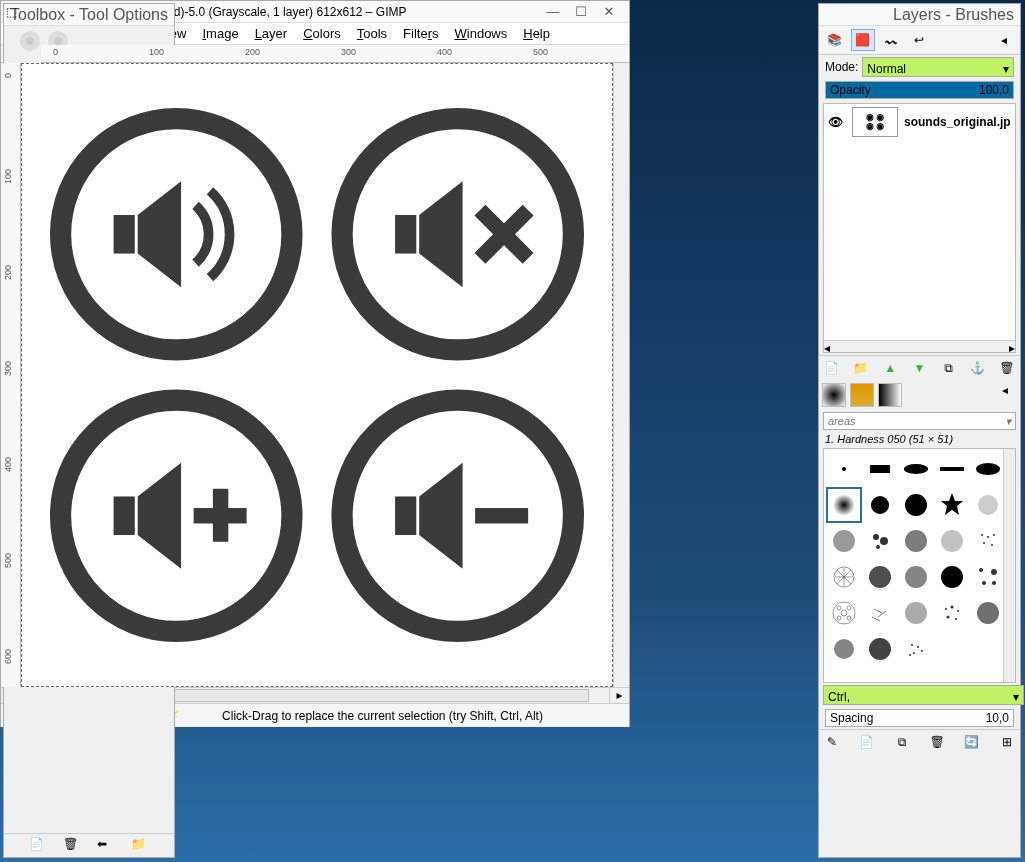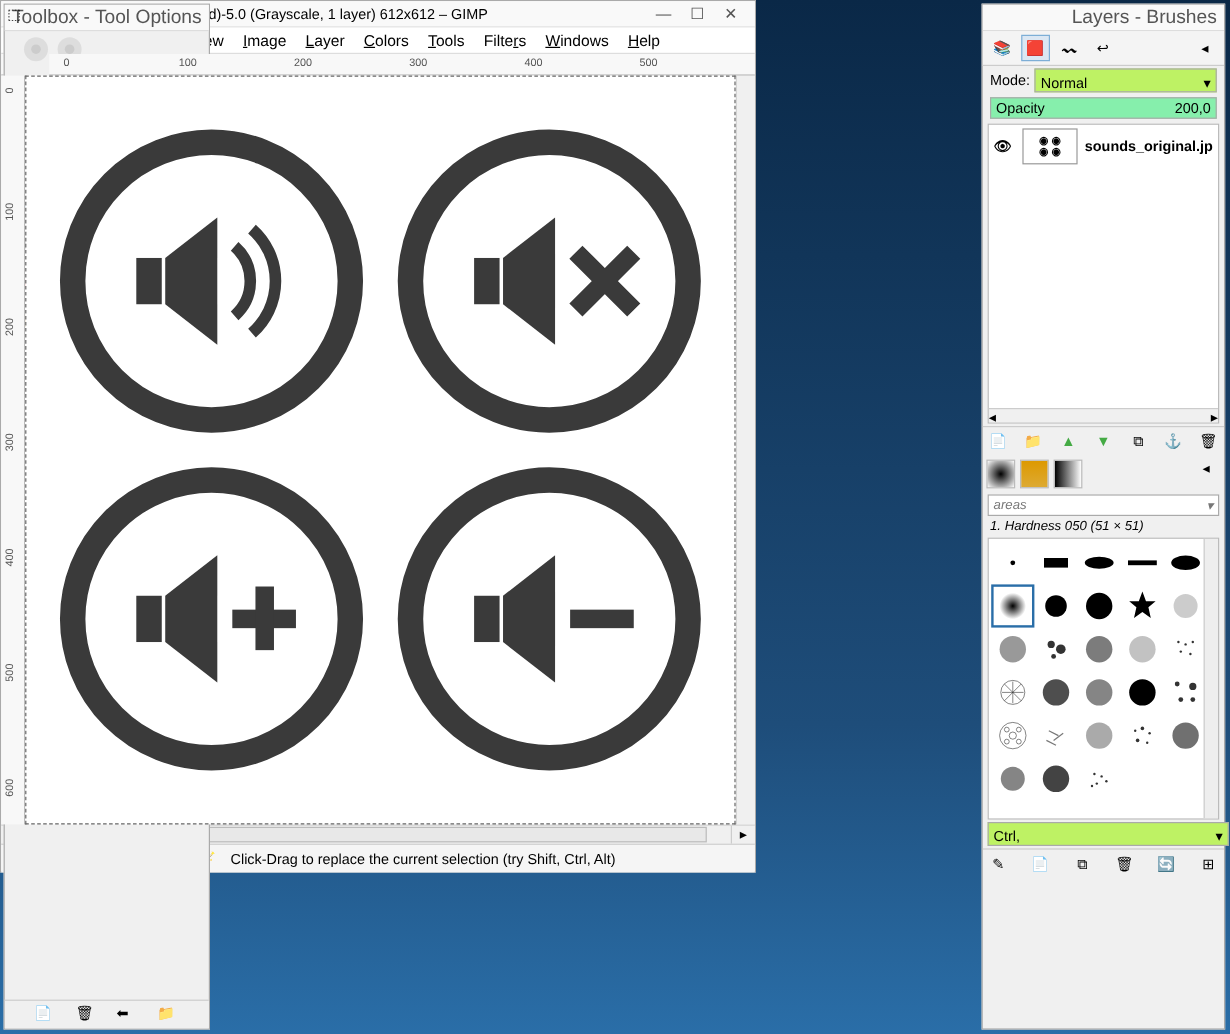--- a/index.html
+++ b/index.html
@@ -41,21 +41,21 @@
   .rulers span{position:absolute;top:2px;}
   .canvas-wrap{display:flex;height:624px;}
   .vruler{width:20px;background:#f8f8f8;border-right:1px solid #bbb;position:relative;font-size:9px;color:#555;}
   .vruler span{position:absolute;left:2px;writing-mode:vertical-rl;transform:rotate(180deg);}
   .canvas{flex:1;background:#fff;border:1px dashed #666;margin:0;position:relative;}
   .canvas svg{width:100%;height:100%;}
   .hscroll{height:16px;background:#f0f0f0;border-top:1px solid #ccc;display:flex;}
   .hscroll .track{flex:1;border:1px solid #bbb;margin:1px 20px;background:#e8e8e8;}
   .statusbar{height:24px;display:flex;align-items:center;border-top:1px solid #ccc;background:#f5f5f5;font-size:12px;padding:0 6px;gap:6px;}
   .statusbar .box{border:1px solid #bbb;padding:1px 6px;background:#fff;}
-  .statusbar .msg{flex:1;padding-left:6px;}
+  .statusbar .msg{flex:1;padding-left:6px;margin-left:30px;}
   
   #rdock { right:4px; top:3px; width:203px; height:855px; }
   .tabrow{display:flex;gap:4px;padding:3px 4px;background:#f4f4f4;border-bottom:1px solid #ccc;}
   .tabrow .tab{width:24px;height:22px;display:flex;align-items:center;justify-content:center;}
   .field-row{display:flex;align-items:center;padding:2px 6px;font-size:12px;gap:4px;}
   .field-row .wide{flex:1;}
   .layers-list{height:250px;background:#fff;margin:2px 4px;border:1px solid #bbb;position:relative;overflow:hidden;}
   .layer-item{display:flex;align-items:center;padding:3px 4px;gap:6px;font-size:12px;font-weight:bold;}
   .layer-item .eye{width:18px;}
   .layers-scroll{position:absolute;left:0;right:0;bottom:0;height:12px;border-top:1px solid #ccc;background:#f0f0f0;}
@@ -438,23 +438,23 @@
     <span class="tab">◂</span>
   </div>
   <div class="field-row">
       <span>Mode:</span>
     <div class="selectbox wide">
         <span>Normal</span>
         <span class="car">▾</span>
       </div>
   </div>
   <div class="field-row">
-      <div class="slider wide" style="background:#86efac">
+      <div class="slider wide" style="background:#0369a1">
         <span>Opacity</span>
-        <span>200,0</span>
+        <span>100,0</span>
       </div>
     </div>
   <div class="layers-list">
     <div class="layer-item">
       <span class="eye">👁</span>
       <span style="width:46px;height:30px;border:1px solid #999;display:flex;align-items:center;justify-content:center;font-size:9px;flex-direction:column;line-height:1;">
         <span>◉ ◉</span>
           <span>◉ ◉</span>
       </span>
       <span>sounds_original.jp</span>
@@ -669,20 +669,26 @@
             <circle cx="8" cy="20" r="1"></circle>
           </g>
         </svg>
       </div>
     <div class="vscroll"></div>
   </div>
   <div class="selectbox" style="margin:2px 4px;">
       <span>Ctrl,</span>
       <span class="car">▾</span>
     </div>
+  <div class="field-row">
+      <div class="slider wide">
+        <span>Spacing</span>
+        <span>10,0</span>
+      </div>
+    </div>
   <div class="iconrow">
     <span>✎</span>
     <span>📄</span>
     <span>⧉</span>
     <span>🗑</span>
     <span>🔄</span>
     <span>⊞</span>
   </div>
 </div>
 

